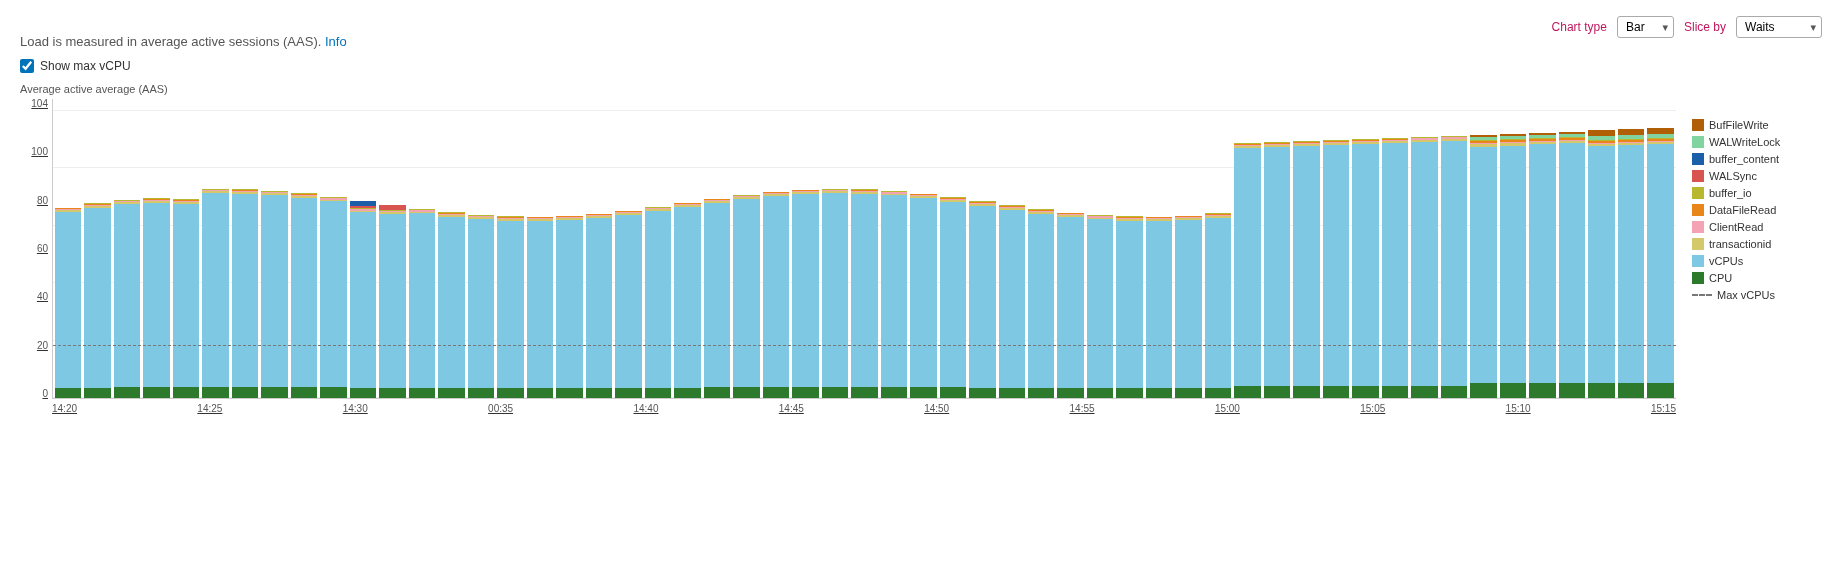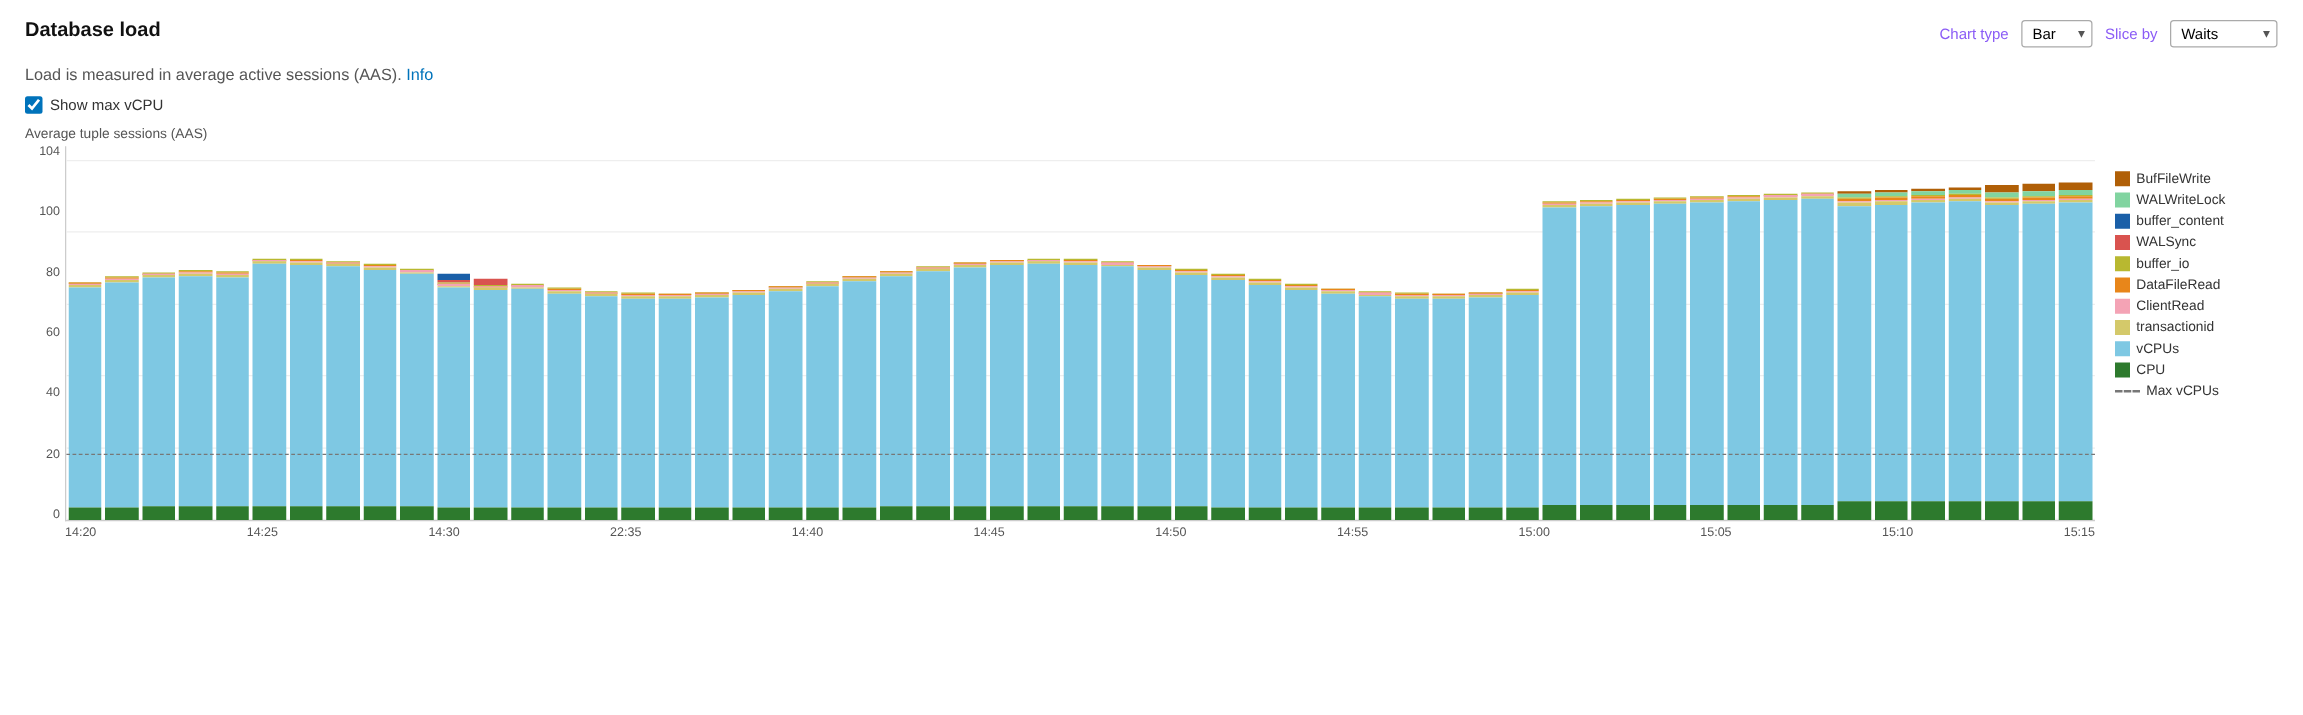--- a/index.html
+++ b/index.html
@@ -37,21 +37,21 @@
       color: #0073bb;
       text-decoration: none;
     }
     .controls {
       display: flex;
       align-items: center;
       gap: 10px;
     }
     .control-label {
       font-size: 12px;
-      color: #8b5cf6;
+      color: #be185d;
     }
     .dropdown-select {
       border: 1px solid #aaa;
       border-radius: 3px;
       padding: 3px 24px 3px 8px;
       font-size: 12px;
       background: #fff;
       appearance: none;
       -webkit-appearance: none;
       cursor: pointer;
@@ -82,20 +82,21 @@
       height: 14px;
       accent-color: #0073bb;
     }
     .chart-area {
       display: flex;
       gap: 16px;
     }
     .chart-wrapper {
       flex: 1;
       position: relative;
+      text-decoration: underline;
     }
     .y-axis-label {
       font-size: 11px;
       color: #555;
       margin-bottom: 4px;
     }
     .chart-inner {
       display: flex;
       position: relative;
     }
@@ -209,21 +210,20 @@
       border-top: 2px dashed #777;
       flex-shrink: 0;
     }
   </style>
 </head>
 <body>
 
 <div class="page">
   <div class="header-row">
     <div class="title-section">
-      <h2>Database load</h2>
       <div class="subtitle">
         <span>Load is measured in average active sessions (AAS).</span>
         <a href="#">Info</a>
       </div>
     </div>
     <div class="controls">
       <span class="control-label">Chart type</span>
       <div class="select-wrapper">
         <select class="dropdown-select">
           <option>Bar</option>
@@ -241,21 +241,21 @@
         </select>
       </div>
     </div>
   </div>
 
   <div class="checkbox-row">
     <input type="checkbox" checked="" id="vcpu-check" style="">
     <label for="vcpu-check">Show max vCPU</label>
   </div>
 
-  <div class="y-axis-label">Average tuple sessions (AAS)</div>
+  <div class="y-axis-label">Average active average (AAS)</div>
 
   <div class="chart-area">
     <div class="chart-wrapper">
       <div class="chart-inner">
         <div class="y-axis">
           <span class="y-tick">104</span>
           <span class="y-tick">100</span>
           <span class="y-tick">80</span>
           <span class="y-tick">60</span>
           <span class="y-tick">40</span>
@@ -843,21 +843,21 @@
                 </div>
               </div>
             </div>
         </div>
       </div>
       <div class="x-axis">
         <div class="x-tick-container" id="xTickContainer">
         <span class="x-tick">14:20</span>
             <span class="x-tick">14:25</span>
             <span class="x-tick">14:30</span>
-            <span class="x-tick">22:35</span>
+            <span class="x-tick">00:35</span>
             <span class="x-tick">14:40</span>
             <span class="x-tick">14:45</span>
             <span class="x-tick">14:50</span>
             <span class="x-tick">14:55</span>
             <span class="x-tick">15:00</span>
             <span class="x-tick">15:05</span>
             <span class="x-tick">15:10</span>
             <span class="x-tick">15:15</span>
           </div>
       </div>

